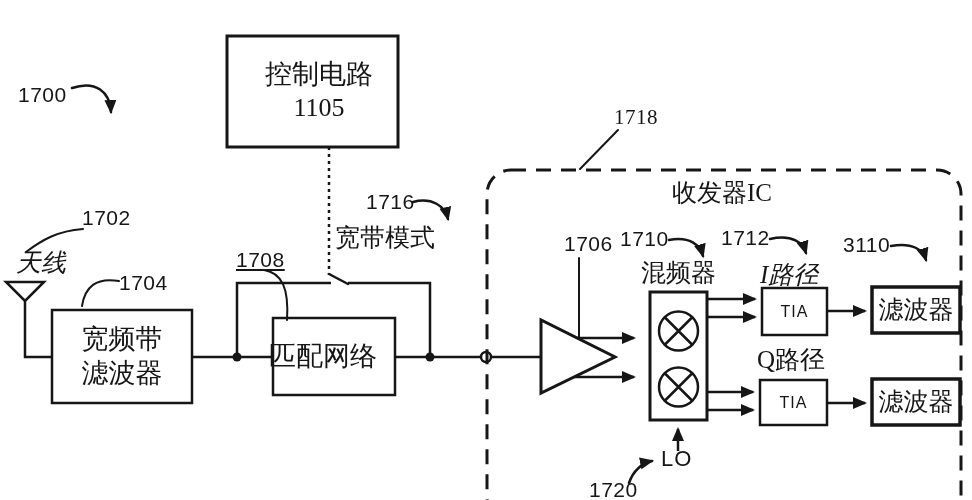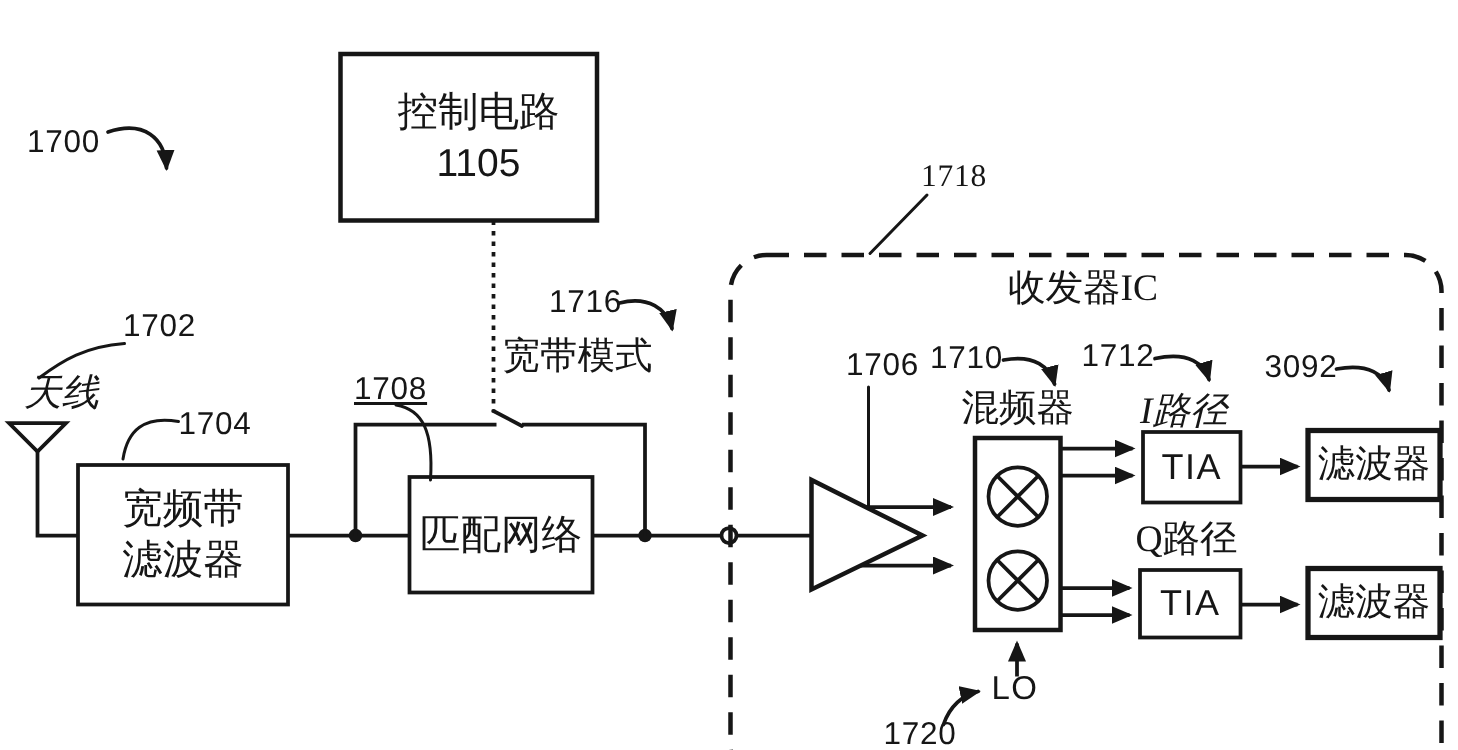--- a/index.html
+++ b/index.html
@@ -16,23 +16,23 @@
   .ref{font-family:"Liberation Sans",sans-serif;font-size:21px;letter-spacing:0.5px;}
   .cjk{font-family:"Liberation Serif",serif;font-size:25px;}
   .boxtxt{
     position:absolute;display:flex;flex-direction:column;
     align-items:center;justify-content:center;
     color:#161616;font-family:"Liberation Serif",serif;
     text-align:center;line-height:1.25;
   }
   .boxtxt .l{white-space:nowrap;}
   .ctrl{font-size:27px;}
-  .ctrl .num{font-family:Liberation Sans, sans-serif;font-size:26px;}
+  .ctrl .num{font-family:Liberation Serif, serif;font-size:26px;}
   .blk{font-size:27px;}
-  .tia{font-family:"Liberation Sans",sans-serif;font-size:24px;letter-spacing:1px;}
+  .tia{font-family:"Liberation Sans",sans-serif;font-size:16px;letter-spacing:1px;}
   .flt{font-size:25px;}
   .lo{font-family:"Liberation Sans",sans-serif;font-size:22px;letter-spacing:1px;}
 </style>
 </head>
 <body>
 
 <div id="canvas">
 
   <svg width="972" height="500" viewBox="0 0 972 500">
     <defs>
@@ -140,42 +140,42 @@
 
   <div class="lbl ref" style="left:18px;top:54px;">1700</div>
   <div class="lbl ref" style="left:82px;top:177px;">1702</div>
   <div class="lbl ref" style="left:119px;top:242px;">1704</div>
   <div class="lbl ref" style="left:236px;top:219px;text-decoration:underline;">1708</div>
   <div class="lbl ref" style="left:366px;top:161px;">1716</div>
   <div class="lbl ref" style="left:614px;top:77px;font-family:Liberation Serif, serif;">1718</div>
   <div class="lbl ref" style="left:564px;top:203px;">1706</div>
   <div class="lbl ref" style="left:620px;top:198px;">1710</div>
   <div class="lbl ref" style="left:721px;top:197px;">1712</div>
-  <div class="lbl ref" style="left:843px;top:204px;">3092</div>
+  <div class="lbl ref" style="left:843px;top:204px;">3110</div>
   <div class="lbl ref" style="left:589px;top:449px;">1720</div>
 
   <div class="lbl cjk" style="left:16px;top:220px;font-style:italic;">天线</div>
   <div class="lbl cjk" style="left:672px;top:150px;">收发器IC</div>
   <div class="lbl cjk" style="left:335px;top:195px;">宽带模式</div>
   <div class="lbl cjk" style="left:641px;top:230px;">混频器</div>
   <div class="lbl cjk" style="left:760px;top:232px;font-style:italic;">I路径</div>
   <div class="lbl cjk" style="left:757px;top:317px;">Q路径</div>
   <div class="lbl lo" style="left:661px;top:418px;">LO</div>
 
   <div class="boxtxt ctrl" style="left:227px;top:6px;width:184px;height:111px;">
     <span class="l">控制电路</span>
     <span class="l num">1105</span>
   </div>
 
   <div class="boxtxt blk" style="left:52px;top:280px;width:140px;height:93px;">
     <span class="l">宽频带</span>
     <span class="l">滤波器</span>
   </div>
 
-  <div class="boxtxt blk" style="left:273px;top:288px;width:122px;height:77px;">
+  <div class="boxtxt blk" style="left:262px;top:288px;width:122px;height:77px;">
     <span class="l">匹配网络</span>
   </div>
 
   <div class="boxtxt tia" style="left:762px;top:258px;width:65px;height:47px;">
     <span class="l">TIA</span>
   </div>
 
   <div class="boxtxt flt" style="left:872px;top:257px;width:88px;height:46px;">
     <span class="l">滤波器</span>
   </div>

